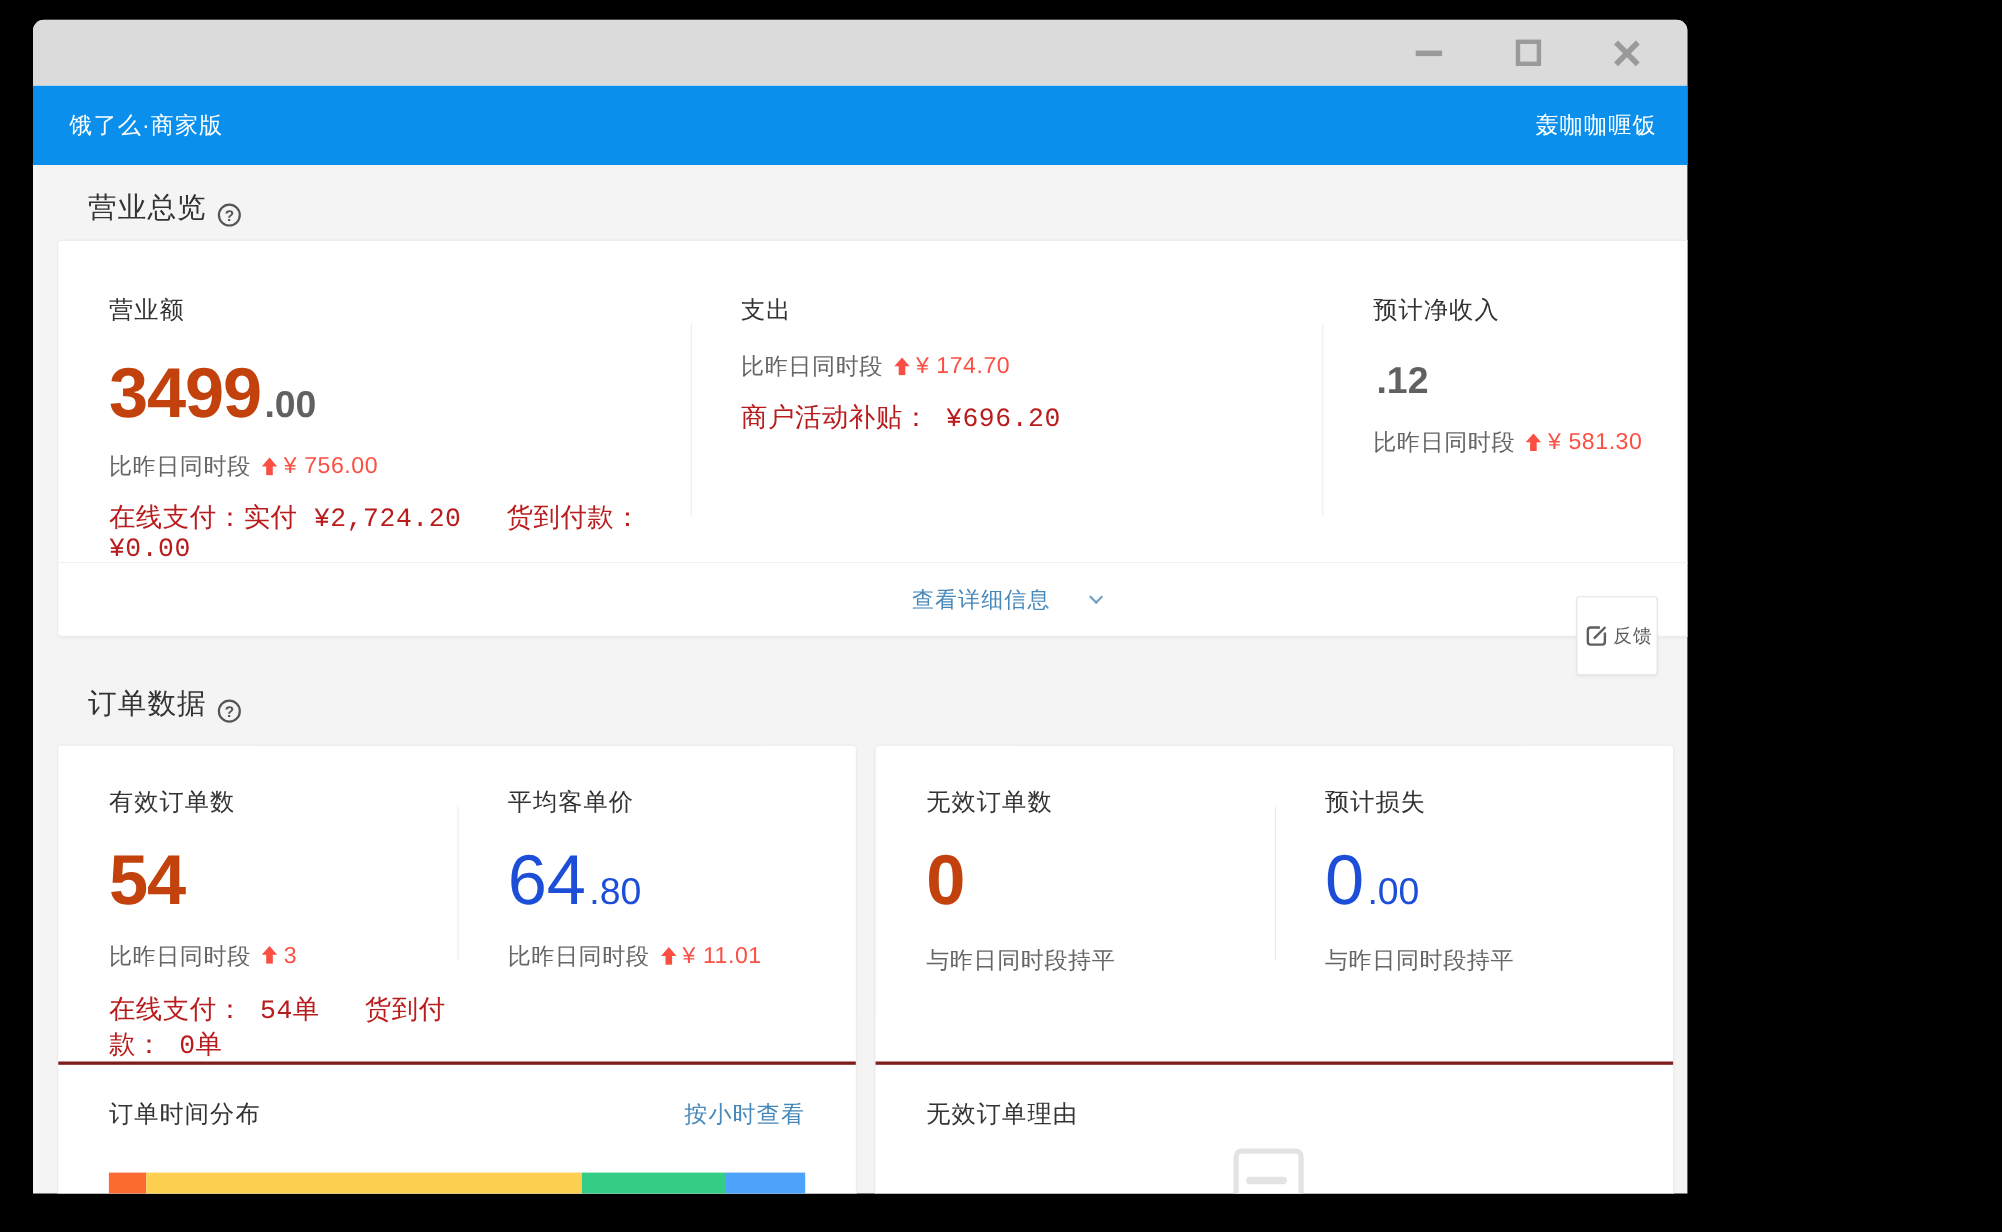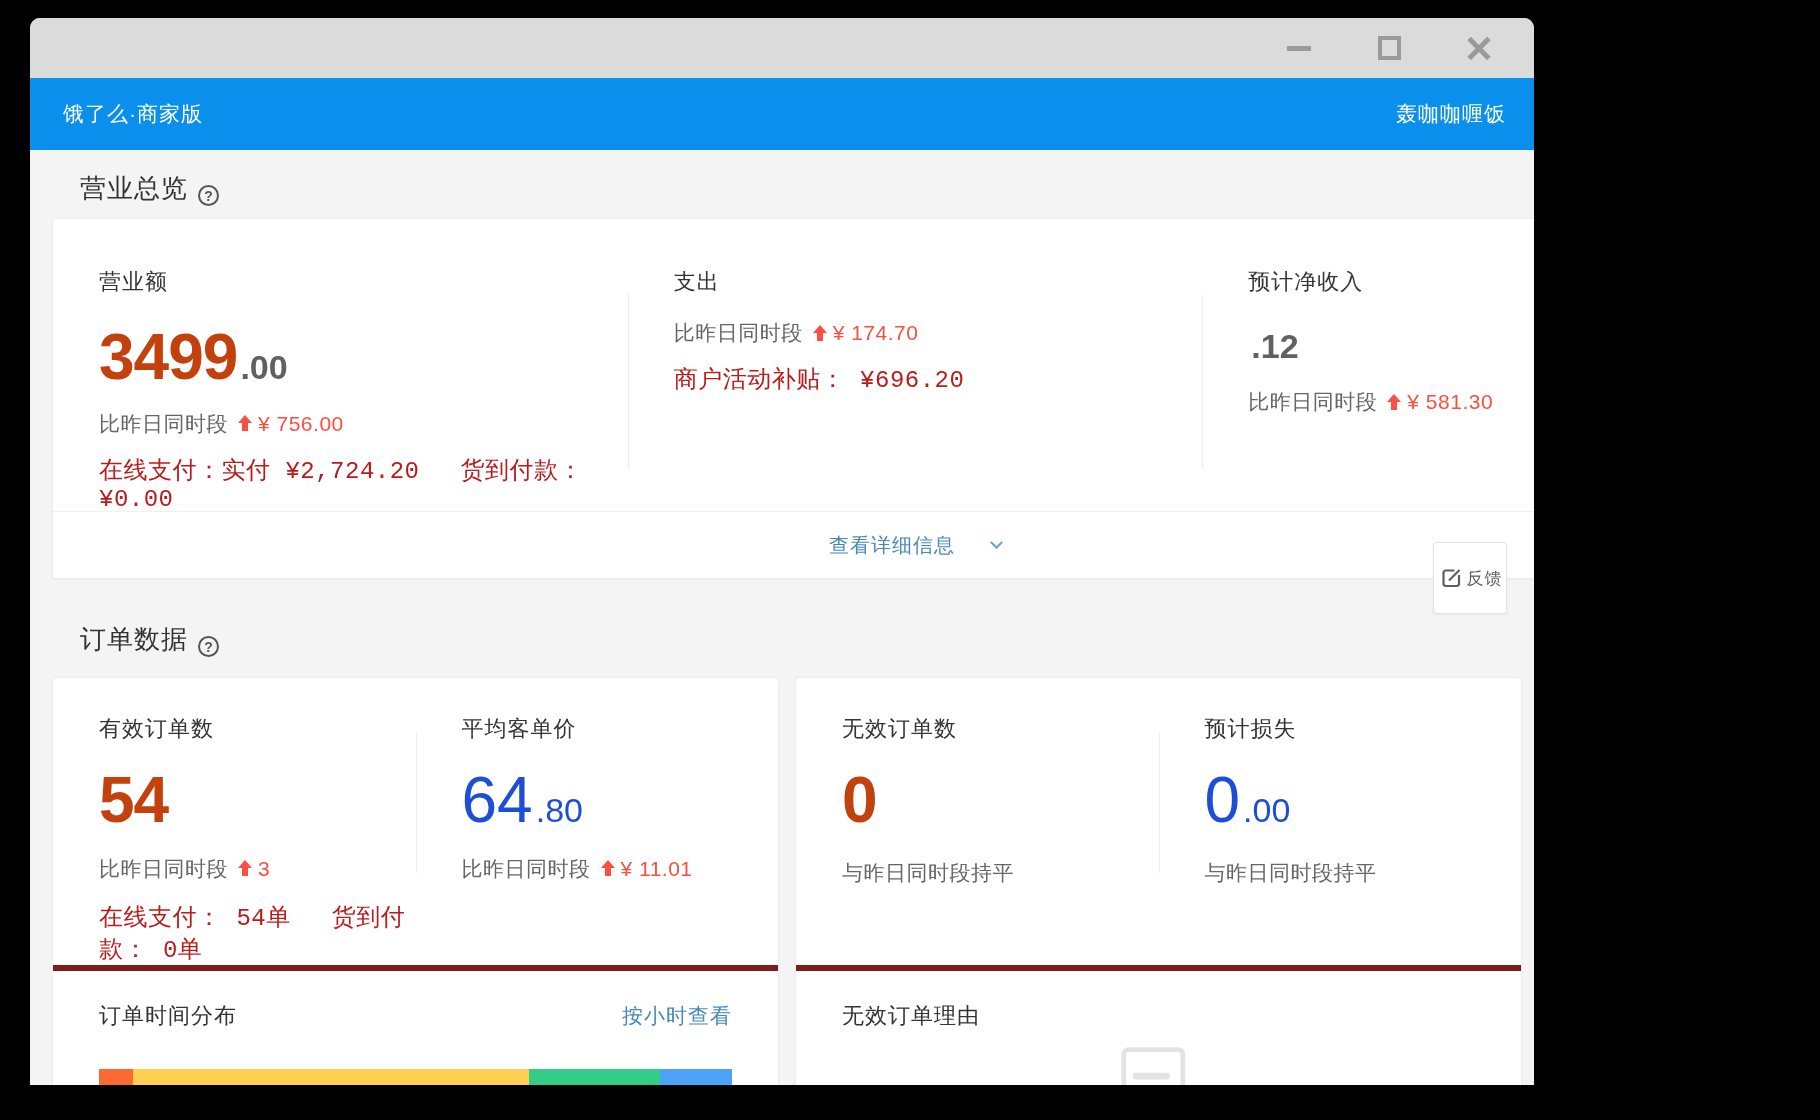--- a/index.html
+++ b/index.html
@@ -76,21 +76,21 @@
   .order-card { flex:1; height:470px; }
   .metrics-block { display:flex; height:287px; }
   .o-col { flex:1; padding:36px 0 0 46px; position:relative; }
   .o-col + .o-col::before { content:""; position:absolute; left:0; top:55px;
     width:1px; height:140px; background:#ededed; }
   .o-col .value-row { margin-top:26px; }
   .o-col .compare-row { margin-top:24px; }
   .o-col .subs-row { margin-top:18px; }
   .note-row { margin-top:24px; font-size:21px; color:#666; letter-spacing:0.5px; padding-top:4px; }
 
-  .sub-block { border-top:6px solid #7f1d1d; padding-top:30px; }
+  .sub-block { border-top:3px solid #7f1d1d; padding-top:30px; }
   .sub-head { display:flex; align-items:center; justify-content:space-between; padding:0 46px; }
   .sub-title { font-size:22px; color:#333; letter-spacing:1px; }
   .hour-link { font-size:21px; color:#4788ba; cursor:pointer; letter-spacing:1px; }
 
   .time-bar { margin:38px 46px 0; height:44px; display:flex; }
   .time-bar > div { height:100%; }
 
   .empty-wrap { margin-top:14px; text-align:center; }
 
   

